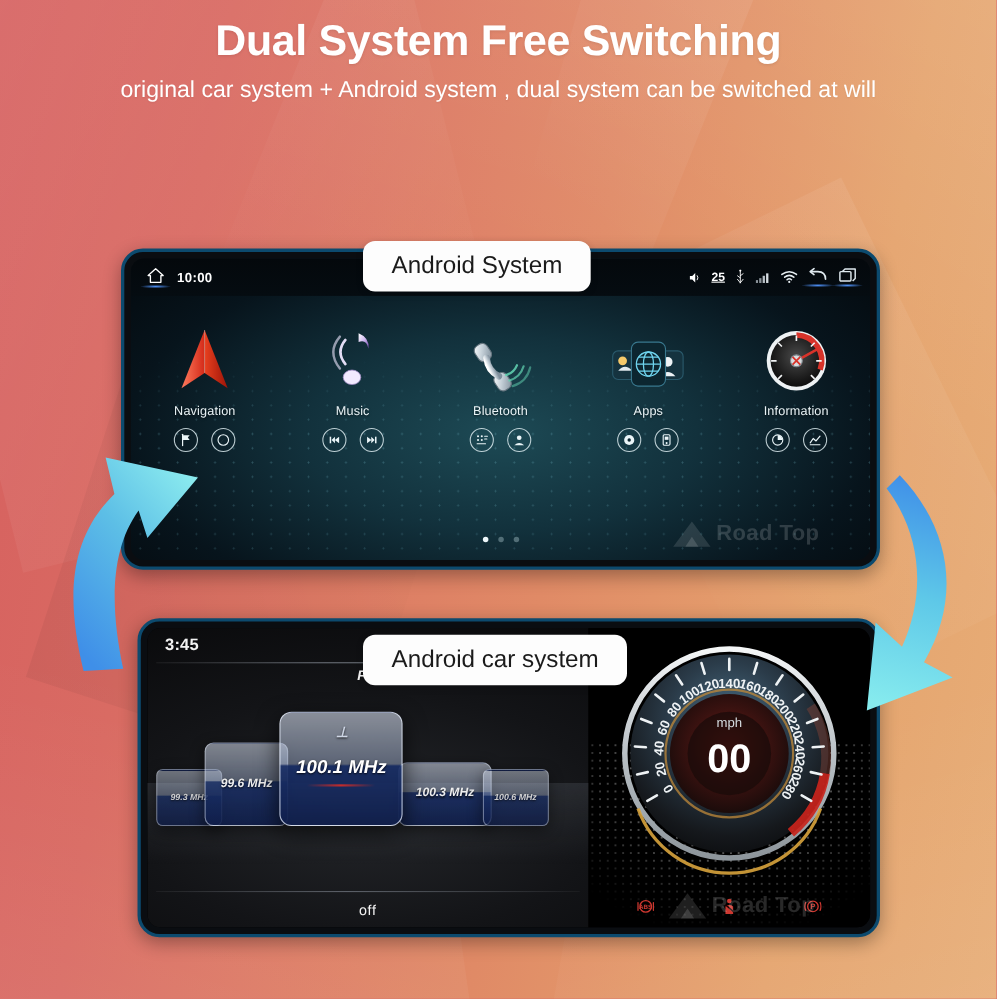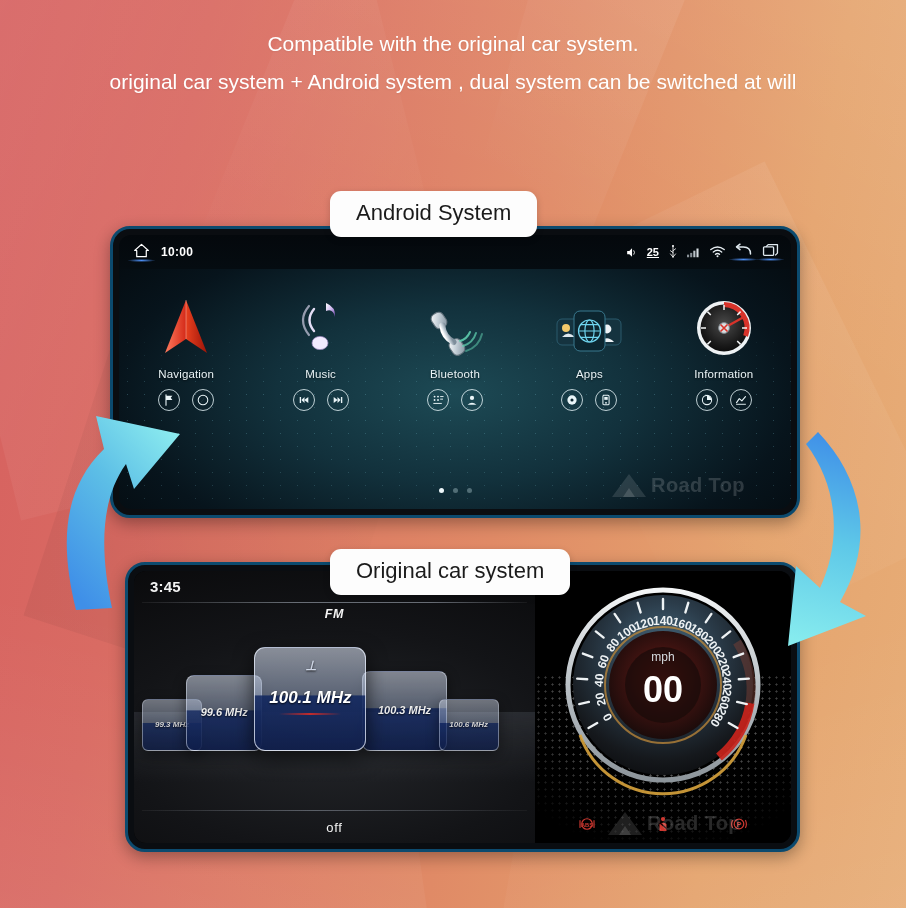--- a/index.html
+++ b/index.html
@@ -154,21 +154,21 @@
     color:#fff; font-style:italic; font-weight:bold;
     box-shadow:0 4px 14px rgba(0,0,0,.55);
     overflow:hidden;
   }
   .tile span { transform:translateY(-1px); text-shadow:0 1px 2px rgba(0,0,0,.85); white-space:nowrap; }
   .tile.t0 { left:2%;  width:15%; height:52px;  font-size:8px;  opacity:.78; border-radius:6px; }
   .tile.t1 { left:13%; width:19%; height:76px;  font-size:11px; opacity:.92; }
   .tile.t2 { left:30%; width:28%; height:104px; font-size:17px; z-index:4;
              border-radius:11px; border:1.6px solid rgba(235,242,255,.75);
              box-shadow:0 7px 20px rgba(0,0,0,.7); }
-  .tile.t3 { left:57%; width:21%; height:80px;  font-size:11px; opacity:.92; }
+  .tile.t3 { left:57%; width:21%; height:58px;  font-size:11px; opacity:.92; }
   .tile.t4 { left:76%; width:15%; height:52px;  font-size:8px;  opacity:.78; border-radius:6px; }
   .tile.t2 .underline {
     position:absolute; left:22%; right:22%; bottom:34px; height:2px;
     background:linear-gradient(90deg, rgba(190,40,40,0), #c42b2b, rgba(190,40,40,0));
   }
   .tile.t2 .star {
     position:absolute; top:10px; left:50%; transform:translateX(-50%);
     color:rgba(230,238,255,.85); font-size:13px; letter-spacing:-1px;
   }
 
@@ -201,20 +201,21 @@
             border-left:6px solid transparent; border-right:6px solid transparent;
             border-bottom:9px solid rgba(255,255,255,.14); }
 
   
   .badge {
     position:absolute; z-index:7;
     background:#fdfdfd; border-radius:11px;
     color:#1b1b1b; font-size:22px;
     padding:9px 26px 11px; white-space:nowrap;
     box-shadow:0 2px 7px rgba(0,0,0,.17);
+    margin-top:28px;
   }
   #badge-android  { left:330px; top:191px; }
   #badge-original { left:330px; top:549px; }
 
   
   #arrows { position:absolute; inset:0; z-index:5; pointer-events:none; }
 </style>
 </head>
 <body>
 
@@ -222,21 +223,21 @@
   <div class="facet f1"></div>
   <div class="facet f2"></div>
   <div class="facet f3"></div>
   <div class="facet f4"></div>
   <div class="facet f5"></div>
   <div class="facet f6"></div>
   <div class="facet f7"></div>
 </div>
 
 <div id="header">
-  <div class="sub s1">Compatible with the original car system.</div>
+  <div id="title">Dual System Free Switching</div>
   <div class="sub s2">original car system + Android system , dual system can be switched at will</div>
 </div>
 
 <div id="device-android" class="device">
   <div id="android-screen" class="screen">
 
     <div id="statusbar">
       <div class="left">
         <span class="glow-btn">
           <svg class="ic" width="17" height="15" viewBox="0 0 24 22">
@@ -621,21 +622,21 @@
     </div>
 
     <div class="wm" id="wm-original">
       <span class="wm-tri"></span>
       <span>Road Top</span>
     </div>
   </div>
 </div>
 
 <div class="badge" id="badge-android">Android System</div>
-<div class="badge" id="badge-original">Original car system</div>
+<div class="badge" id="badge-original">Android car system</div>
 
 <svg id="arrows" width="906" height="908" viewBox="0 0 906 908">
   <defs>
     <linearGradient id="arrL" x1="0.2" y1="1" x2="0.85" y2="0">
       <stop offset="0" stop-color="#3f8fe8"></stop>
       <stop offset="0.55" stop-color="#5dbfe6"></stop>
       <stop offset="1" stop-color="#8cecef"></stop>
     </linearGradient>
     <linearGradient id="arrR" x1="0.5" y1="0" x2="0.4" y2="1">
       <stop offset="0" stop-color="#3f8fe8"></stop>

